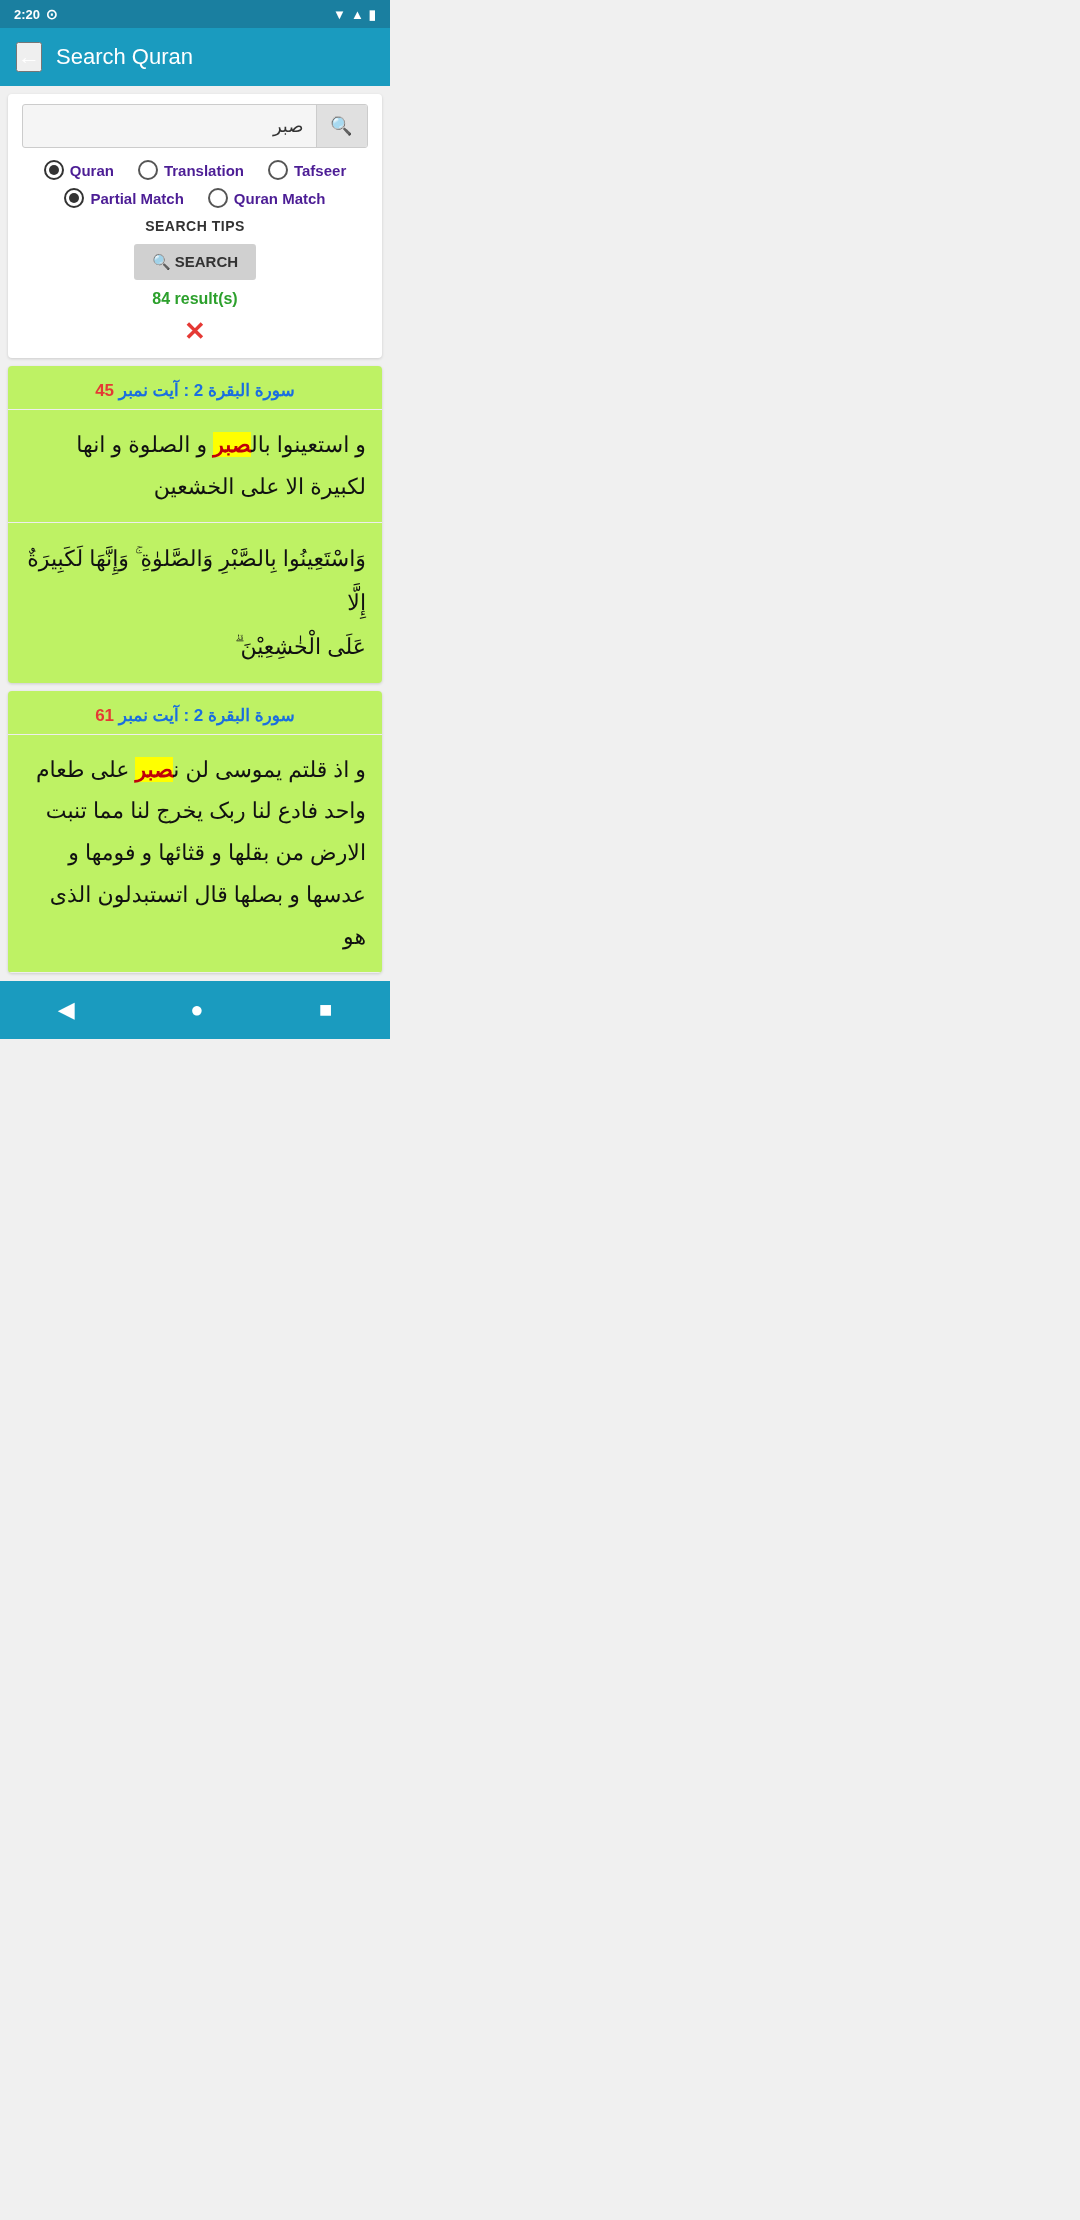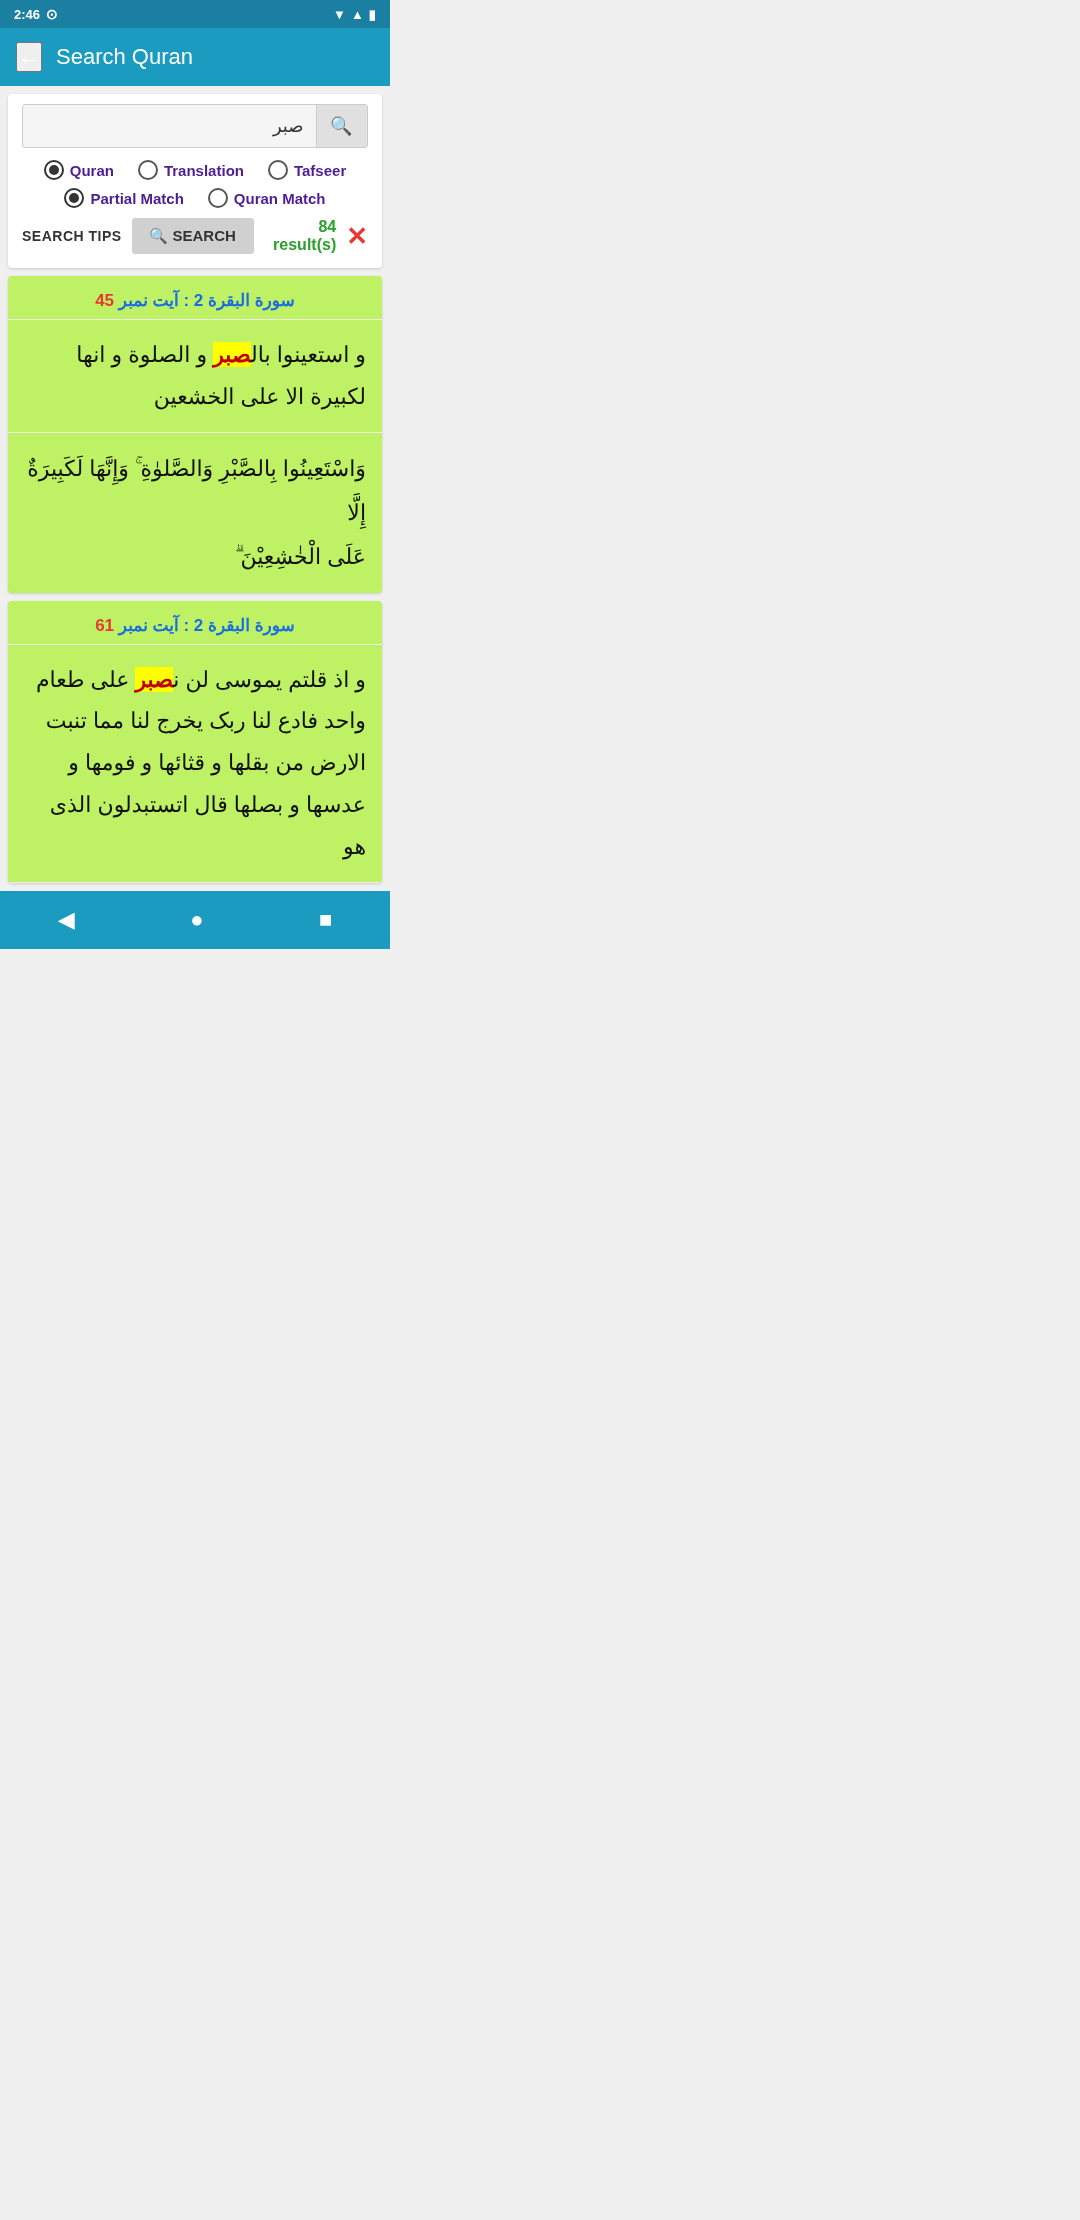--- a/index.html
+++ b/index.html
@@ -127,20 +127,21 @@
       color: #4c1d95;
       font-weight: bold;
     }
 
     
     .action-row {
       display: flex;
       align-items: center;
       gap: 10px;
       margin-top: 10px;
+      flex-direction: column;
     }
     .search-tips-label {
       font-size: 14px;
       font-weight: 700;
       color: #333;
       letter-spacing: 0.5px;
       text-transform: uppercase;
     }
     .search-btn {
       background: #d0d0d0;
@@ -235,21 +236,21 @@
       font-size: 22px;
       cursor: pointer;
       padding: 6px 20px;
     }
   </style>
 </head>
 <body>
 
 <div class="status-bar">
   <div class="status-left">
-    <span>2:46</span>
+    <span>2:20</span>
     <span style="font-size:14px;">⊙</span>
   </div>
   <div class="status-right">
     <span>▼</span>
     <span>▲</span>
     <span>▮</span>
   </div>
 </div>
 
 <div class="app-bar">

